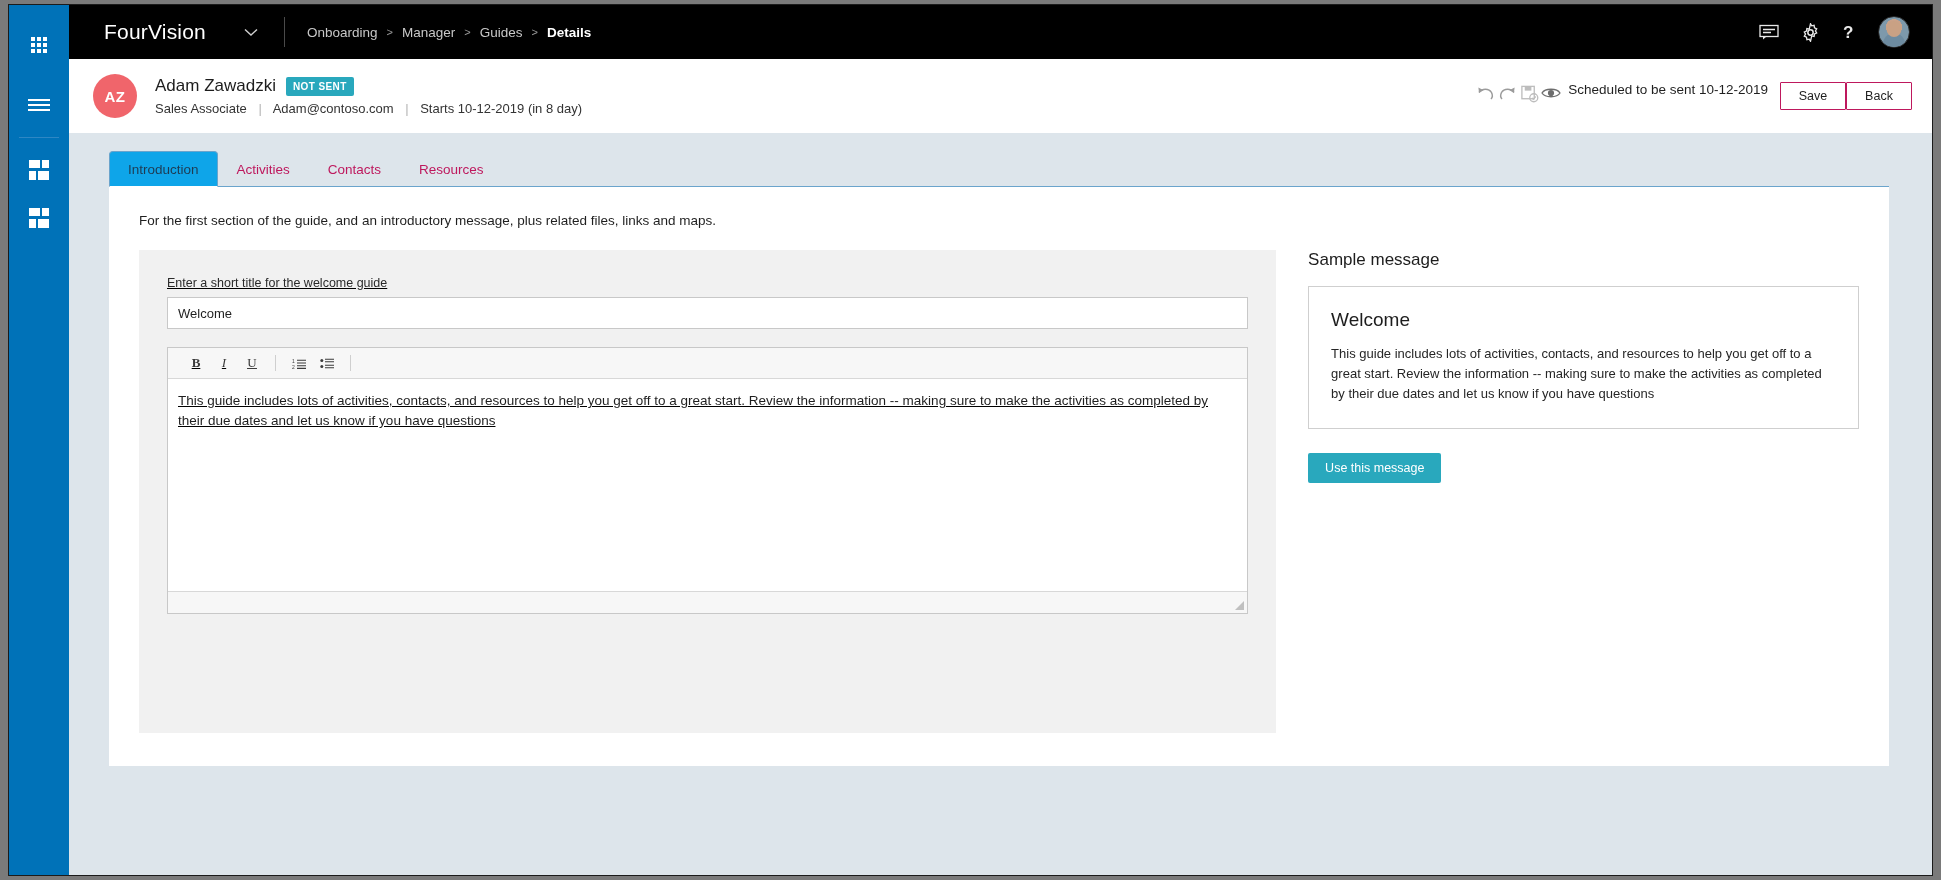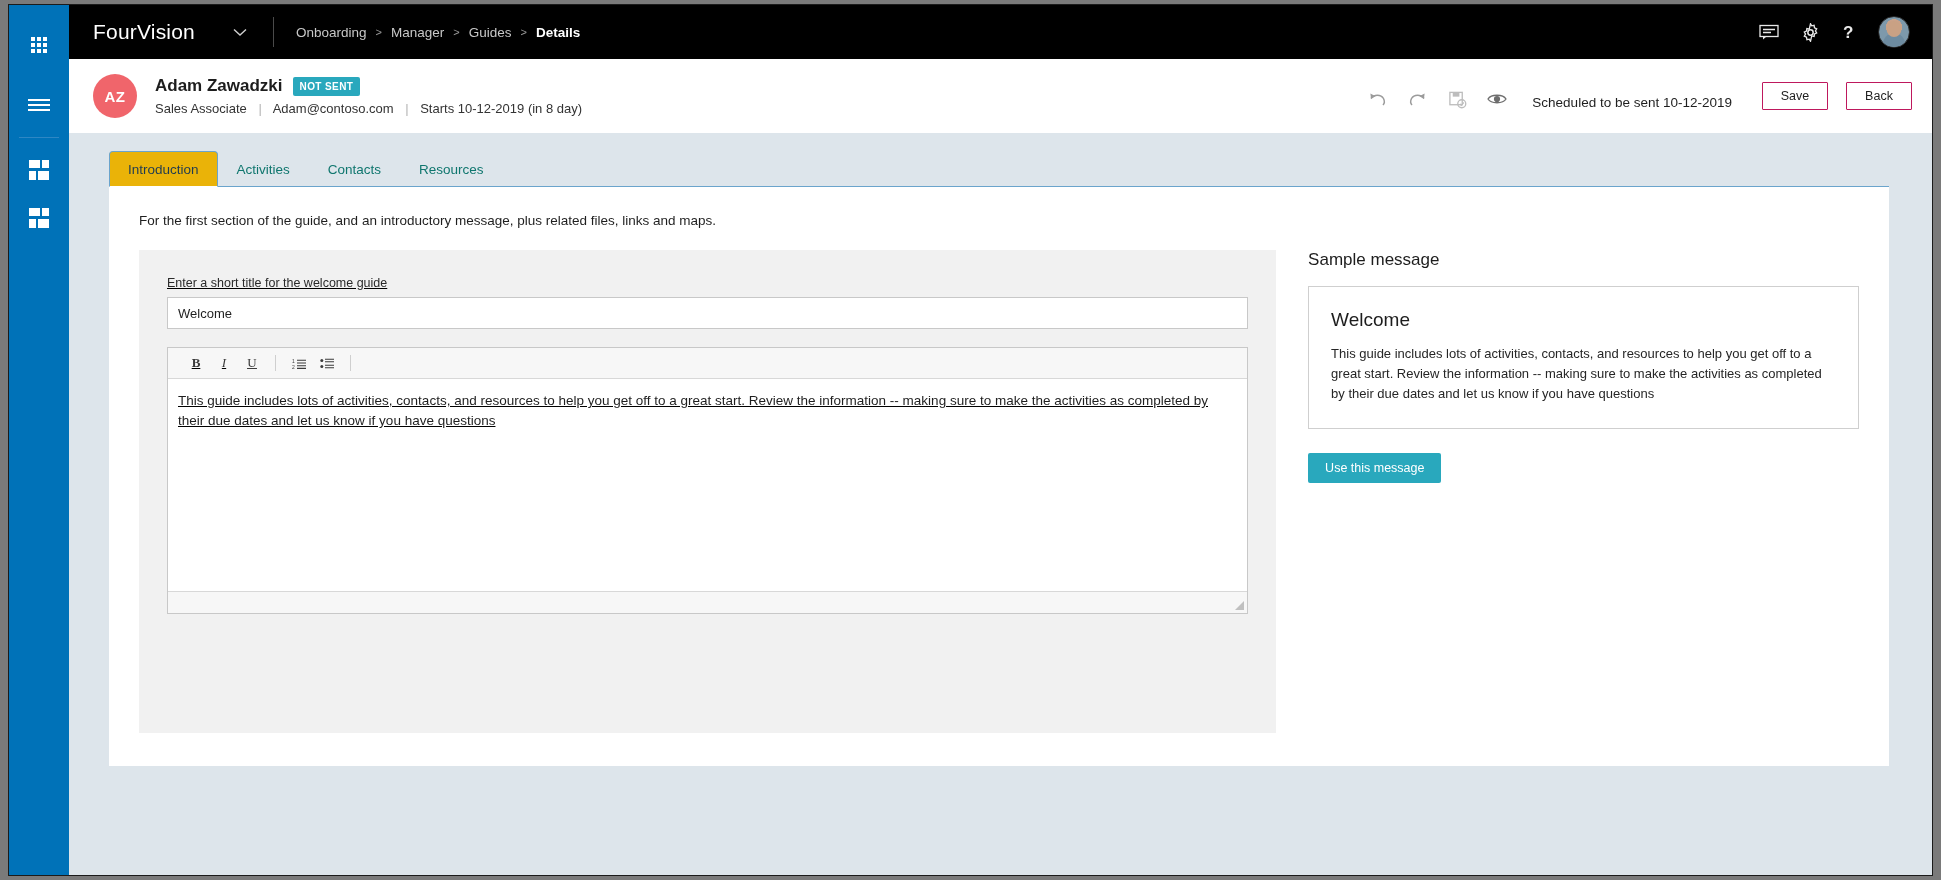--- a/index.html
+++ b/index.html
@@ -48,21 +48,21 @@
 
   
   .topbar {
     position: absolute; left: 60px; top: 0; right: 0; height: 54px;
     background: #000000;
     display: flex; align-items: center;
     color: #ffffff;
   }
   .brand {
     font-size: 21px; font-weight: 400; color: #ffffff;
-    margin-left: 24px; letter-spacing: .2px;
+    margin-left: 35px; letter-spacing: .2px;
   }
   .brand-caret {
     margin-left: 34px; width: 22px; height: 22px;
     display: flex; align-items: center; justify-content: center;
     cursor: pointer;
   }
   .vdivider { width:1px; height: 30px; background: #4a4a4a; margin-left: 22px; }
   .crumbs { display: flex; align-items: center; margin-left: 22px; font-size: 13.5px; }
   .crumb { color: #c8c8c8; cursor: pointer; }
   .crumb.active { color: #ffffff; font-weight: bold; text-align: center; }
@@ -91,55 +91,55 @@
   }
   .avatar-initials {
     width: 44px; height: 44px; border-radius: 50%;
     background: #f0656b; color: #fff;
     display:flex; align-items:center; justify-content:center;
     font-size: 15px; font-weight: 600; letter-spacing: .5px;
     flex: 0 0 auto;
   }
   .rec-meta { margin-left: 18px; }
   .rec-name-row { display:flex; align-items:center; gap: 10px; }
-  .rec-name { font-size: 17px; font-weight: bold; color: #1d1d1d; }
+  .rec-name { font-size: 17px; font-weight: normal; color: #1d1d1d; }
   .badge {
     background: #29a8bd; color: #ffffff;
     font-size: 10px; font-weight: bold; letter-spacing: .4px;
     padding: 4px 7px; border-radius: 2px;
   }
   .rec-sub { margin-top: 5px; font-size: 13px; color: #333333; }
   .rec-sub .sep { color: #b4b4b4; margin: 0 8px; }
-  .rec-actions { margin-left: auto; display:flex; align-items:flex-end; gap: 18px; }
+  .rec-actions { margin-left: auto; display:flex; align-items:flex-start; }
   .act-icon { cursor:pointer; display:flex; align-items:center; justify-content:center; width:22px; height:22px;}
   .sched-text { font-size: 13.5px; color: #1f1f1f; margin: 0 12px 0 6px; }
   .btn-outline {
     min-width: 66px; height: 28px; padding: 0 14px;
     background: #ffffff; border: 1px solid #be185d;
     font-size: 12.5px; color: #1f1f1f;
     font-family: "Liberation Sans", sans-serif;
     cursor: pointer; border-radius: 1px;
   }
 
   
   .page-body {
     position: absolute; left: 60px; top: 128px; right: 0; bottom: 0;
     background: #dde5eb;
     padding: 18px 0 0 40px;
   }
   .tabstrip { display: flex; align-items: flex-end; height: 36px; }
   .tab {
     height: 36px; padding: 0 18px;
     display: flex; align-items: center; justify-content: center;
-    font-size: 13.5px; color: #0f766e;
+    font-size: 13.5px; color: #be185d;
     cursor: pointer; background: transparent;
     border: 1px solid transparent; border-bottom: none;
   }
   .tab.active {
-    background: #eab308;
+    background: #0ea5e9;
     border: 1px solid #6aa4cc; border-bottom: 1px solid #ffffff;
     border-radius: 4px 4px 0 0;
     color: #1f3b52;
     position: relative; z-index: 3;
   }
   .card {
     position: relative;
     background: #ffffff;
     border-top: 1px solid #6aa4cc;
     margin-top: -1px;

